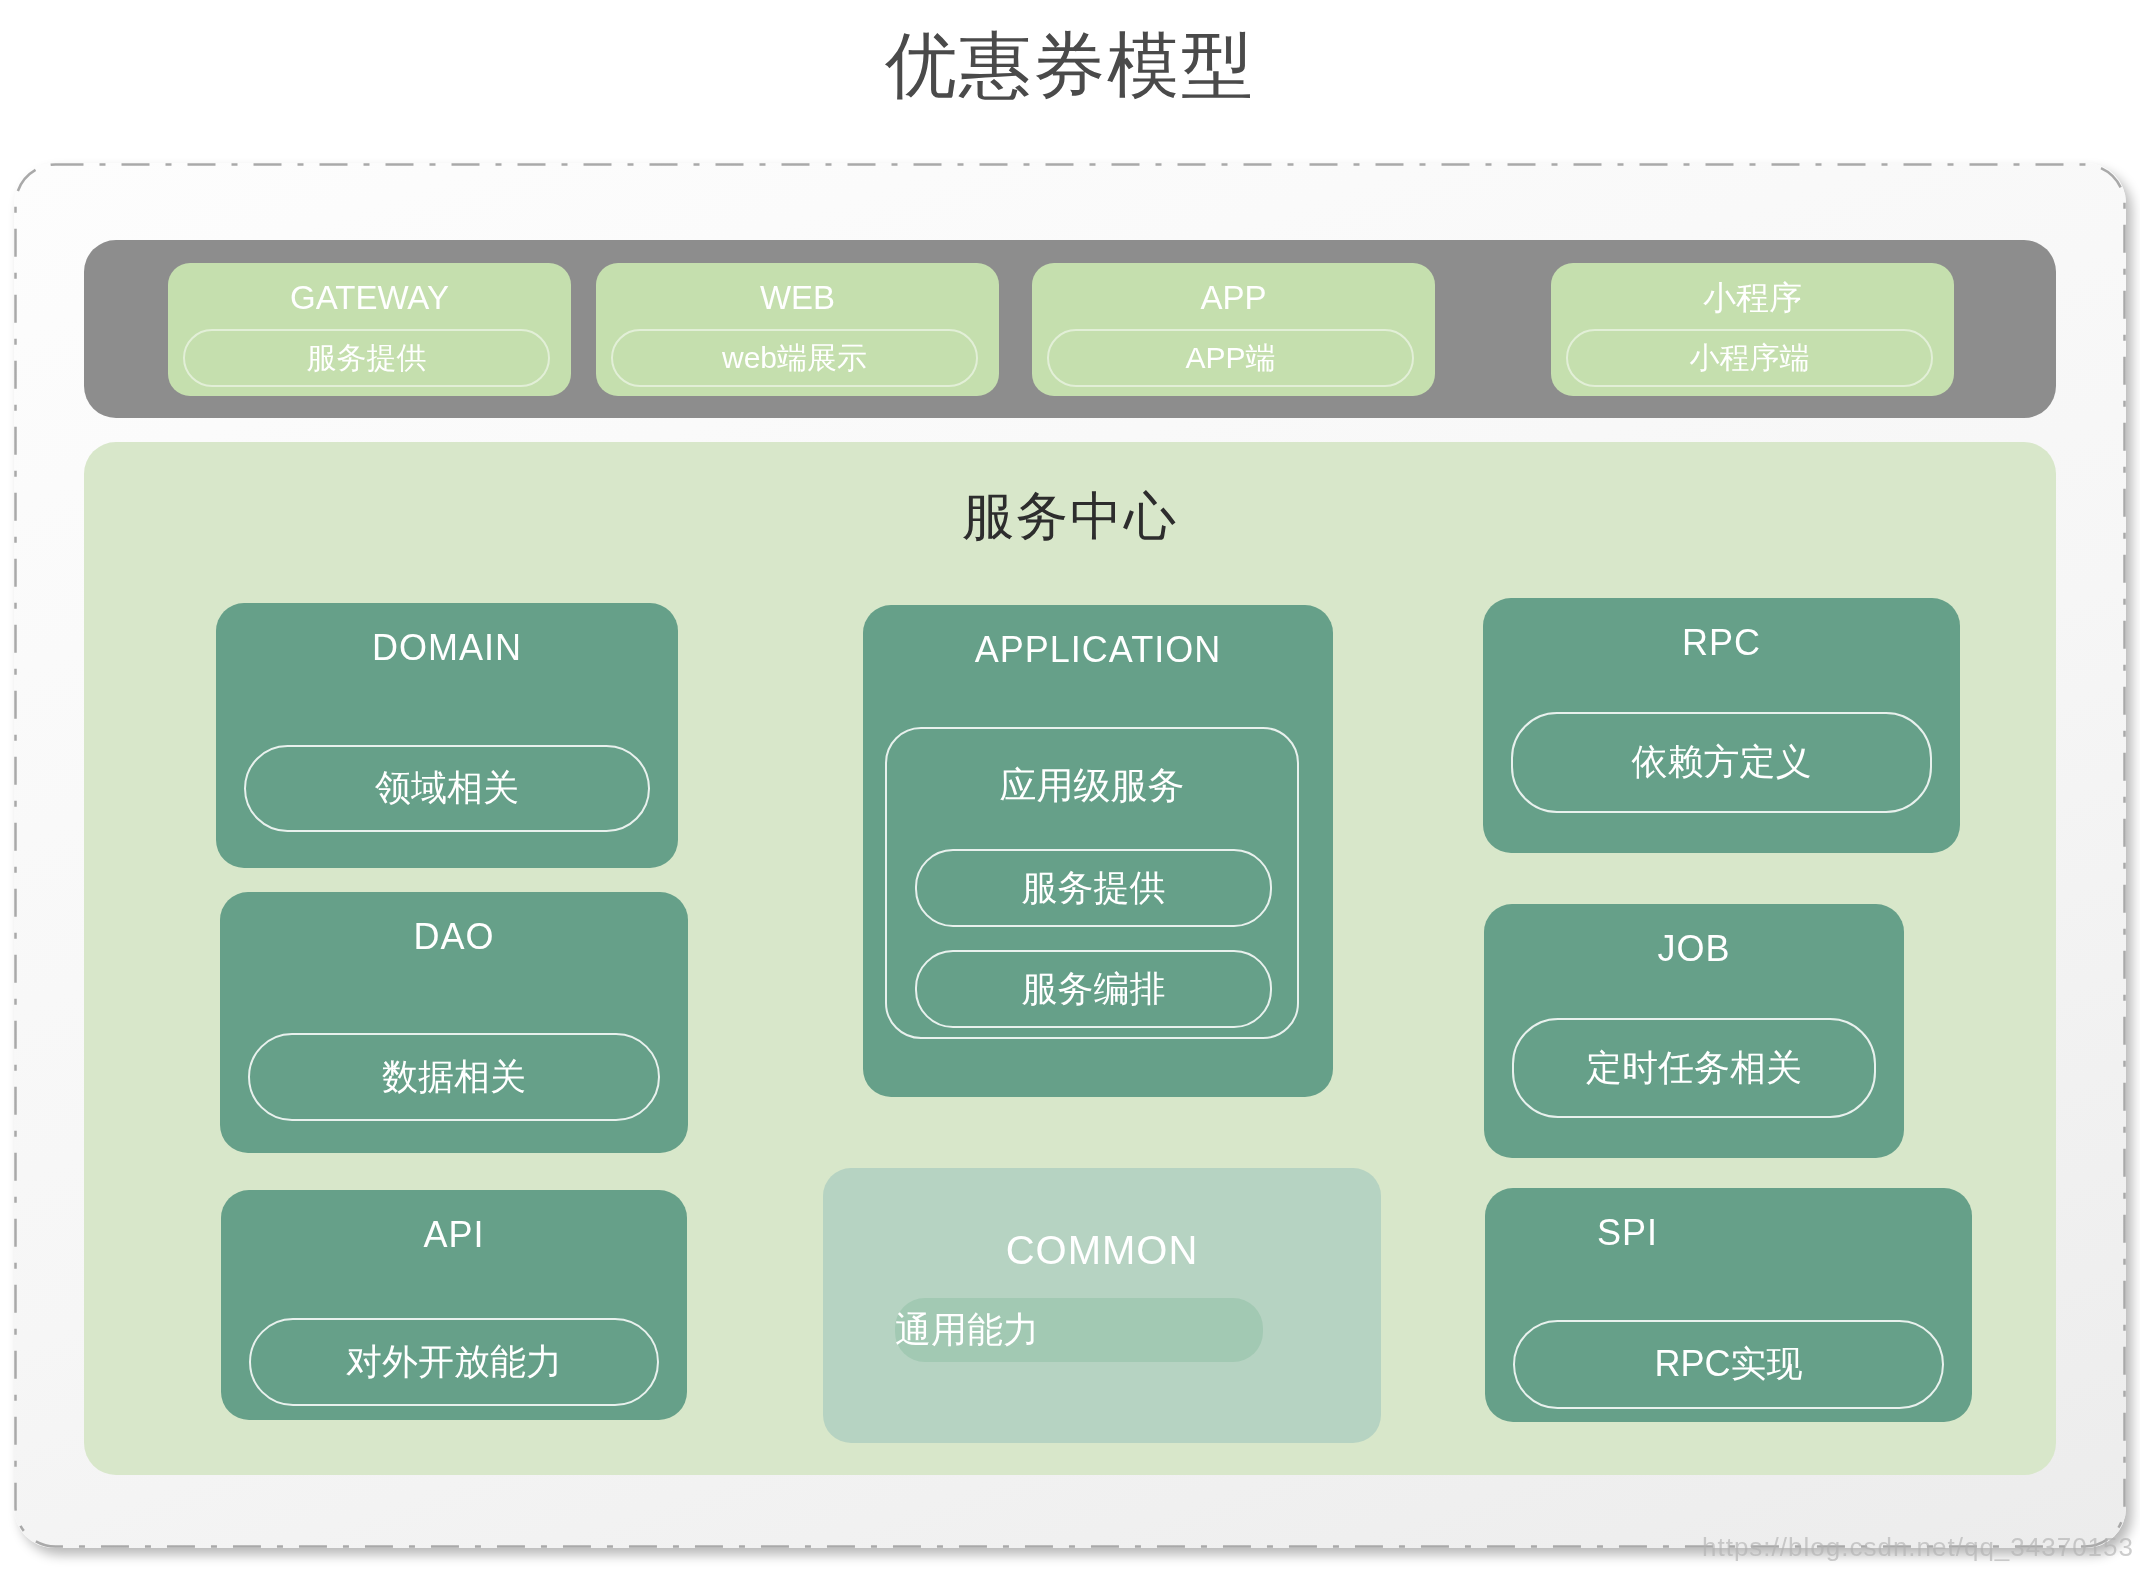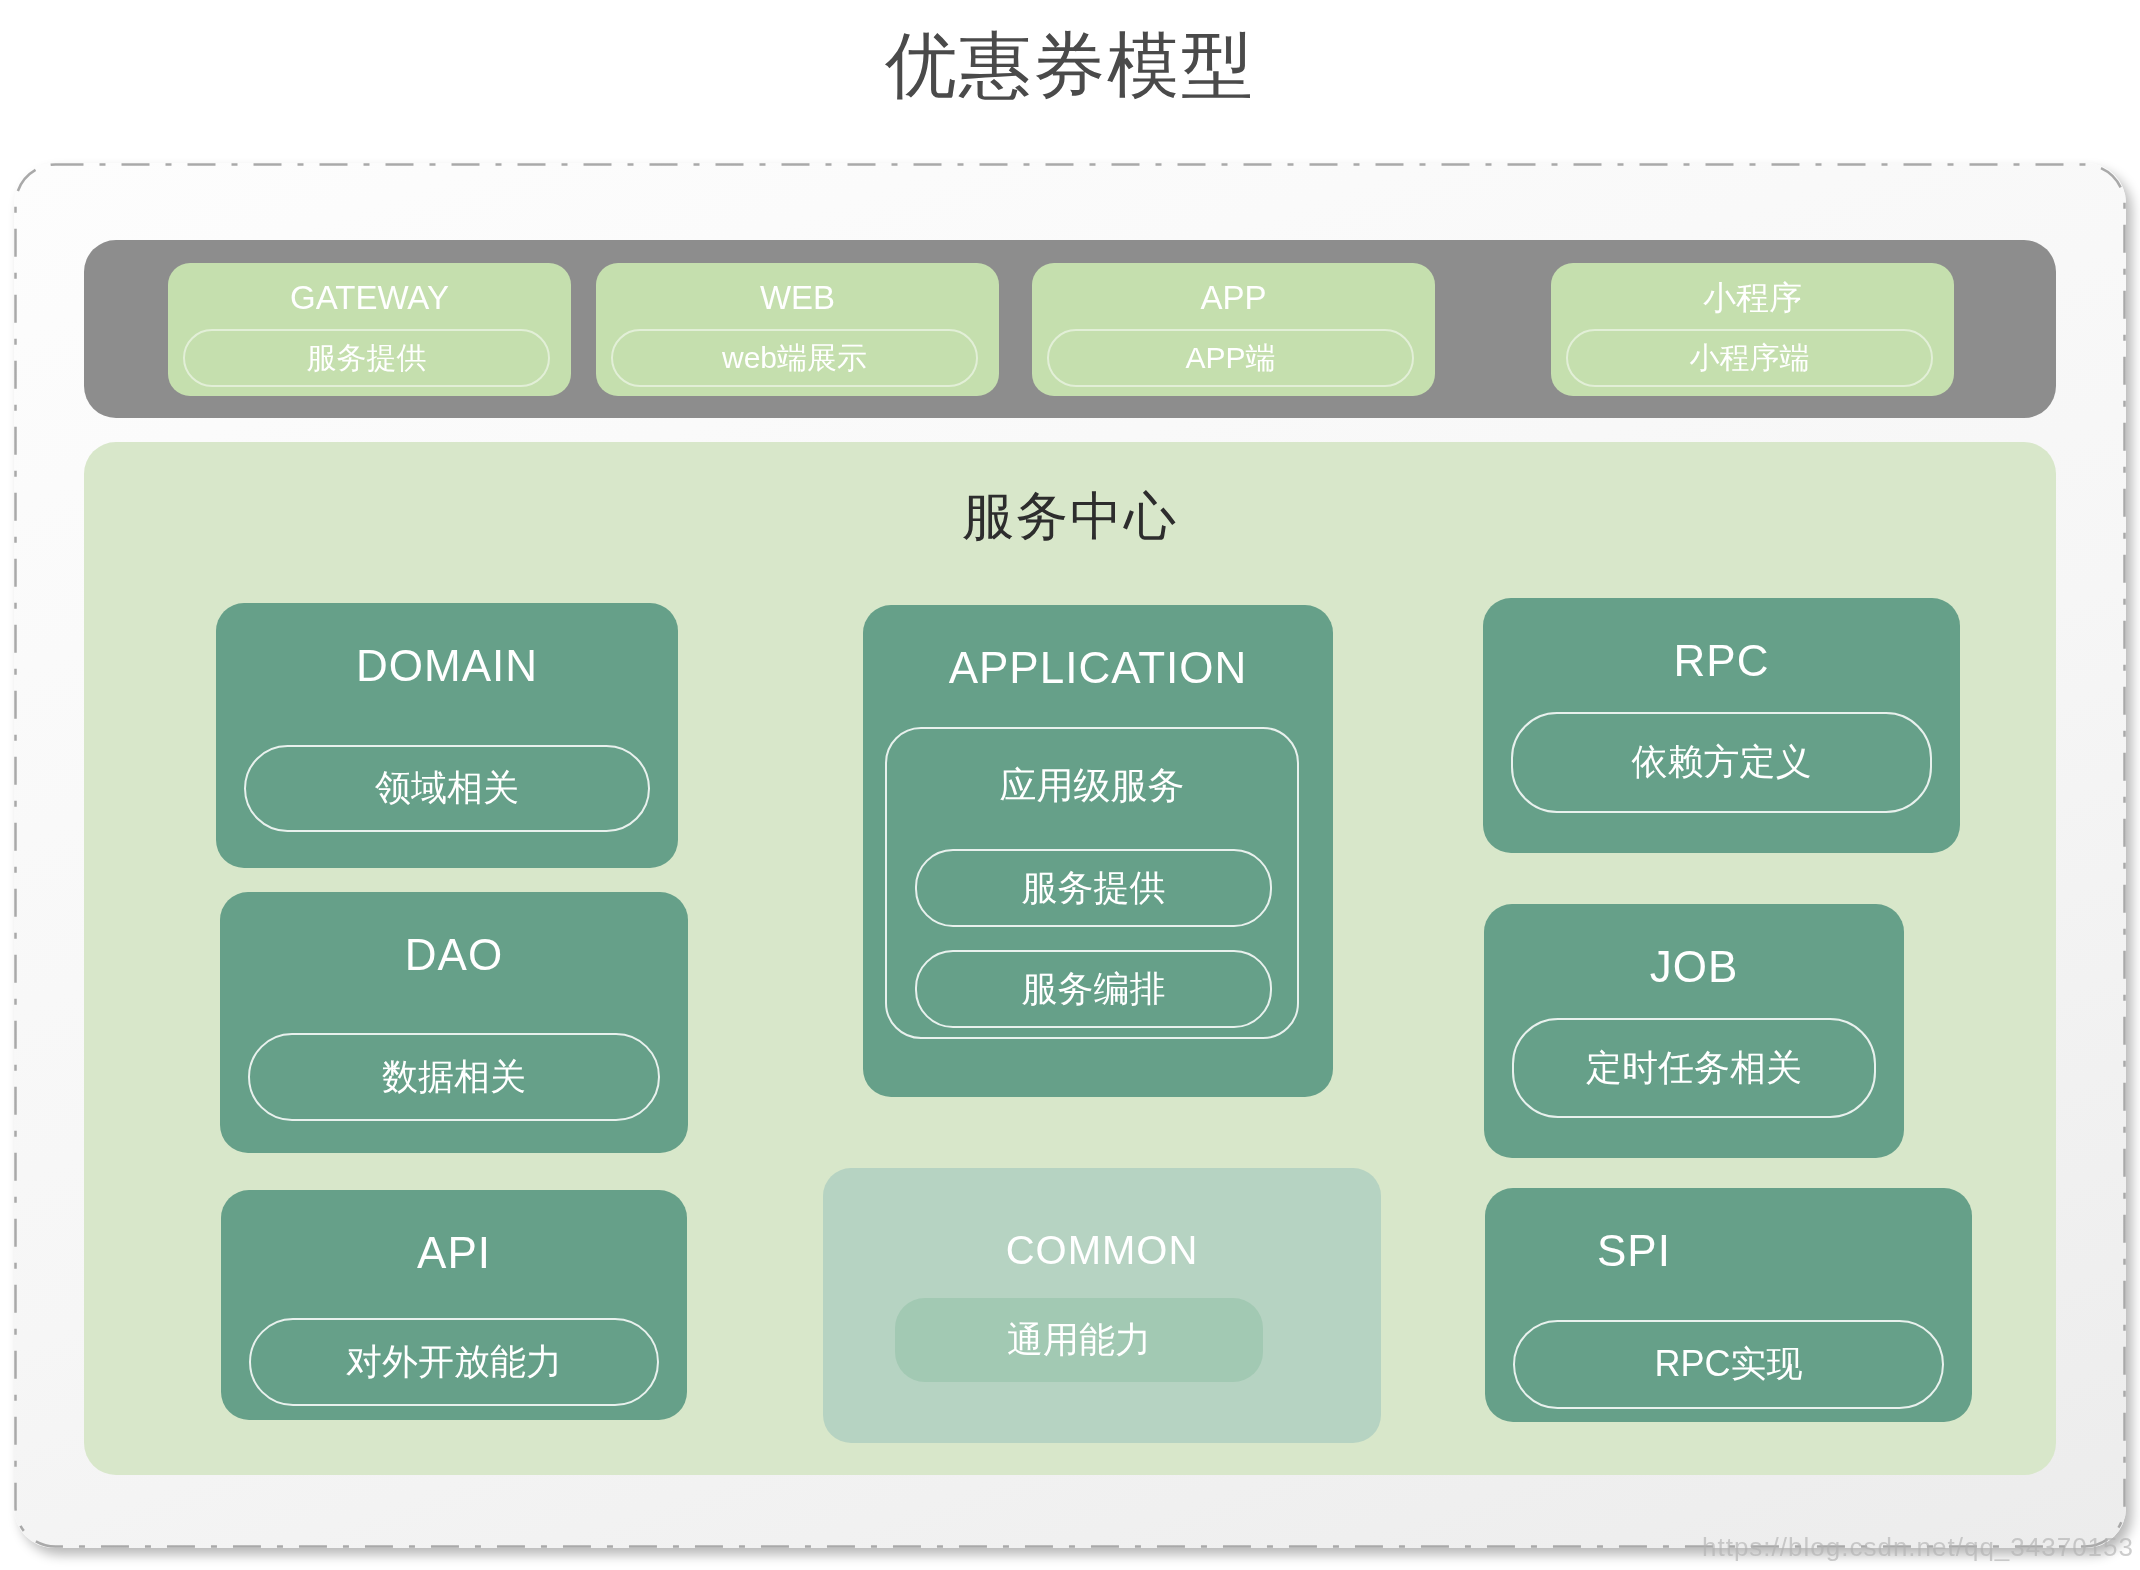--- a/index.html
+++ b/index.html
@@ -43,21 +43,21 @@
   }
   .sc-title {
     position:absolute; top:40px; left:0; right:0; text-align:center;
     font-size:52px; font-weight:500; color:#2d2d2d; letter-spacing:2px;
   }
 
   .module-box {
     position:absolute; border-radius:28px;
     background:var(--module_box,#66a089); color:#ffffff;
   }
-  .module-title { text-align:center; font-size:44px; padding-top:38px; letter-spacing:1px; }
+  .module-title { text-align:center; font-size:36px; padding-top:24px; letter-spacing:1px; }
   .module-title.left { text-align:left; padding-left:112px; }
   .module-pill {
     position:absolute; left:28px; right:28px; top:var(--pt,140px); height:var(--ph,84px);
     border:2px solid rgba(255,255,255,0.85); border-radius:46px;
     display:flex; align-items:center; justify-content:center; font-size:36px;
   }
 
   .app-group {
     position:absolute; left:22px; right:34px; top:122px; bottom:58px;
     border:2px solid rgba(255,255,255,0.85); border-radius:36px;
@@ -69,23 +69,23 @@
     display:flex; align-items:center; justify-content:center; font-size:36px;
   }
   .app-pill-1 { top:120px;justify-content:center; } .app-pill-2 { top:221px; }
 
   .common-box {
     position:absolute; left:739px; top:726px; width:558px; height:275px;
     border-radius:28px; background:var(--common_box,#b6d3c2); color:#ffffff;
   }
   .common-title { text-align:center; font-size:40px; padding-top:60px; letter-spacing:1px; }
   .common-pill {
-    position:absolute; left:72px; top:130px; width:368px; height:84px;
+    position:absolute; left:72px; top:130px; width:368px; height:64px;
     border-radius:30px; background:var(--common_inner,#a2c9b3);
-    display:flex; align-items:center; justify-content:center; font-size:36px; color:#ffffff;
+    display:flex; align-items:center; justify-content:flex-start; font-size:36px; color:#ffffff;
   }
 
   .watermark {
     position:absolute; right:6px; top:1532px;
     font-size:26px; color:#b3b3b3; opacity:0.65; letter-spacing:1px;
   }
 </style>
 </head>
 <body>
 

